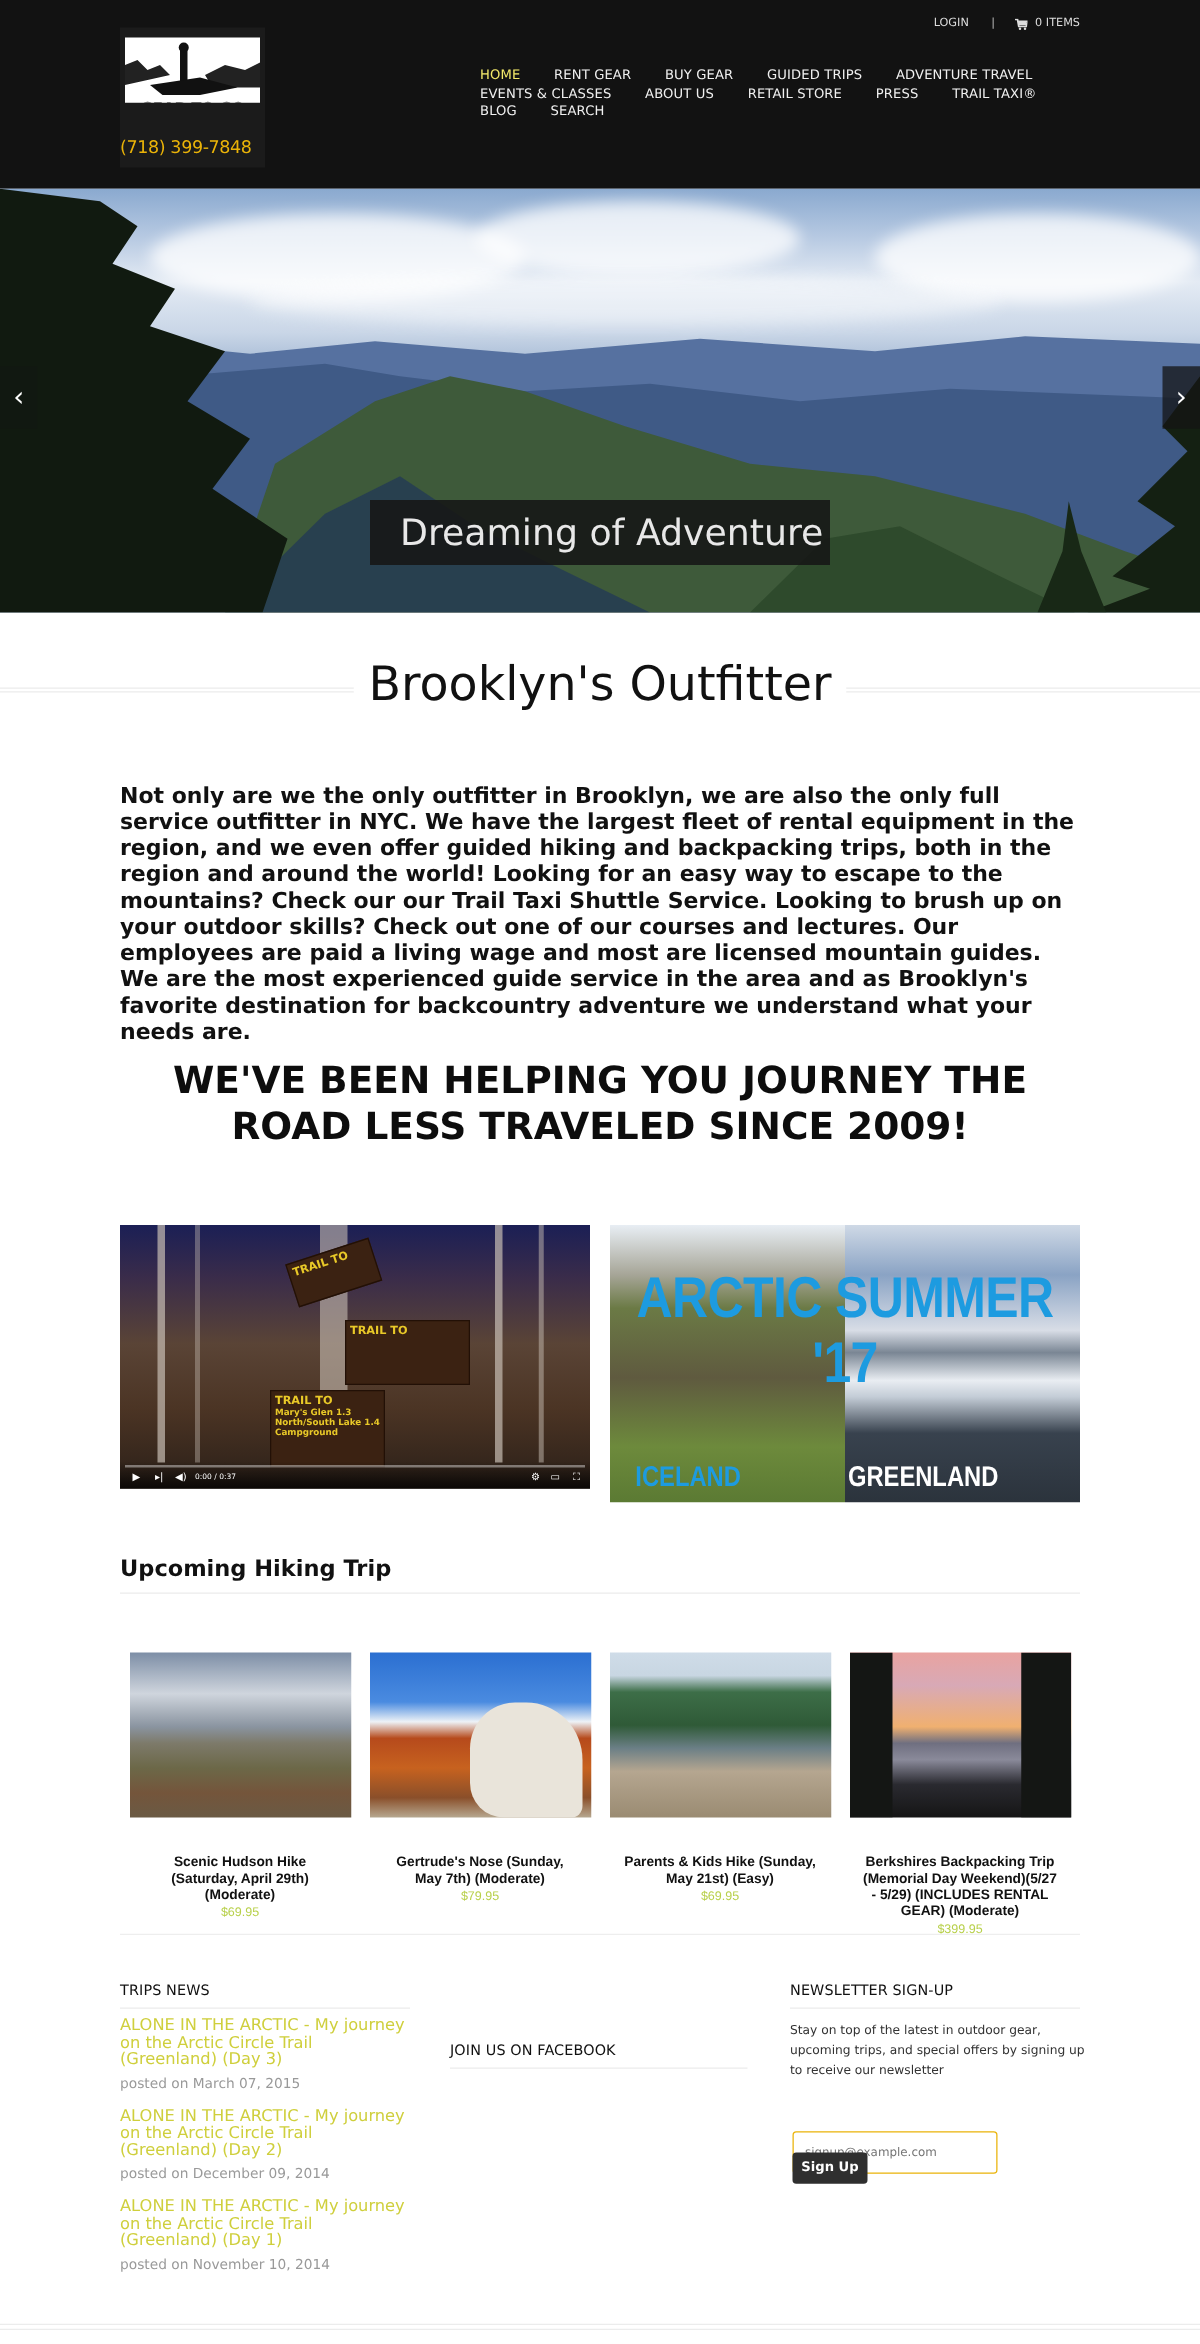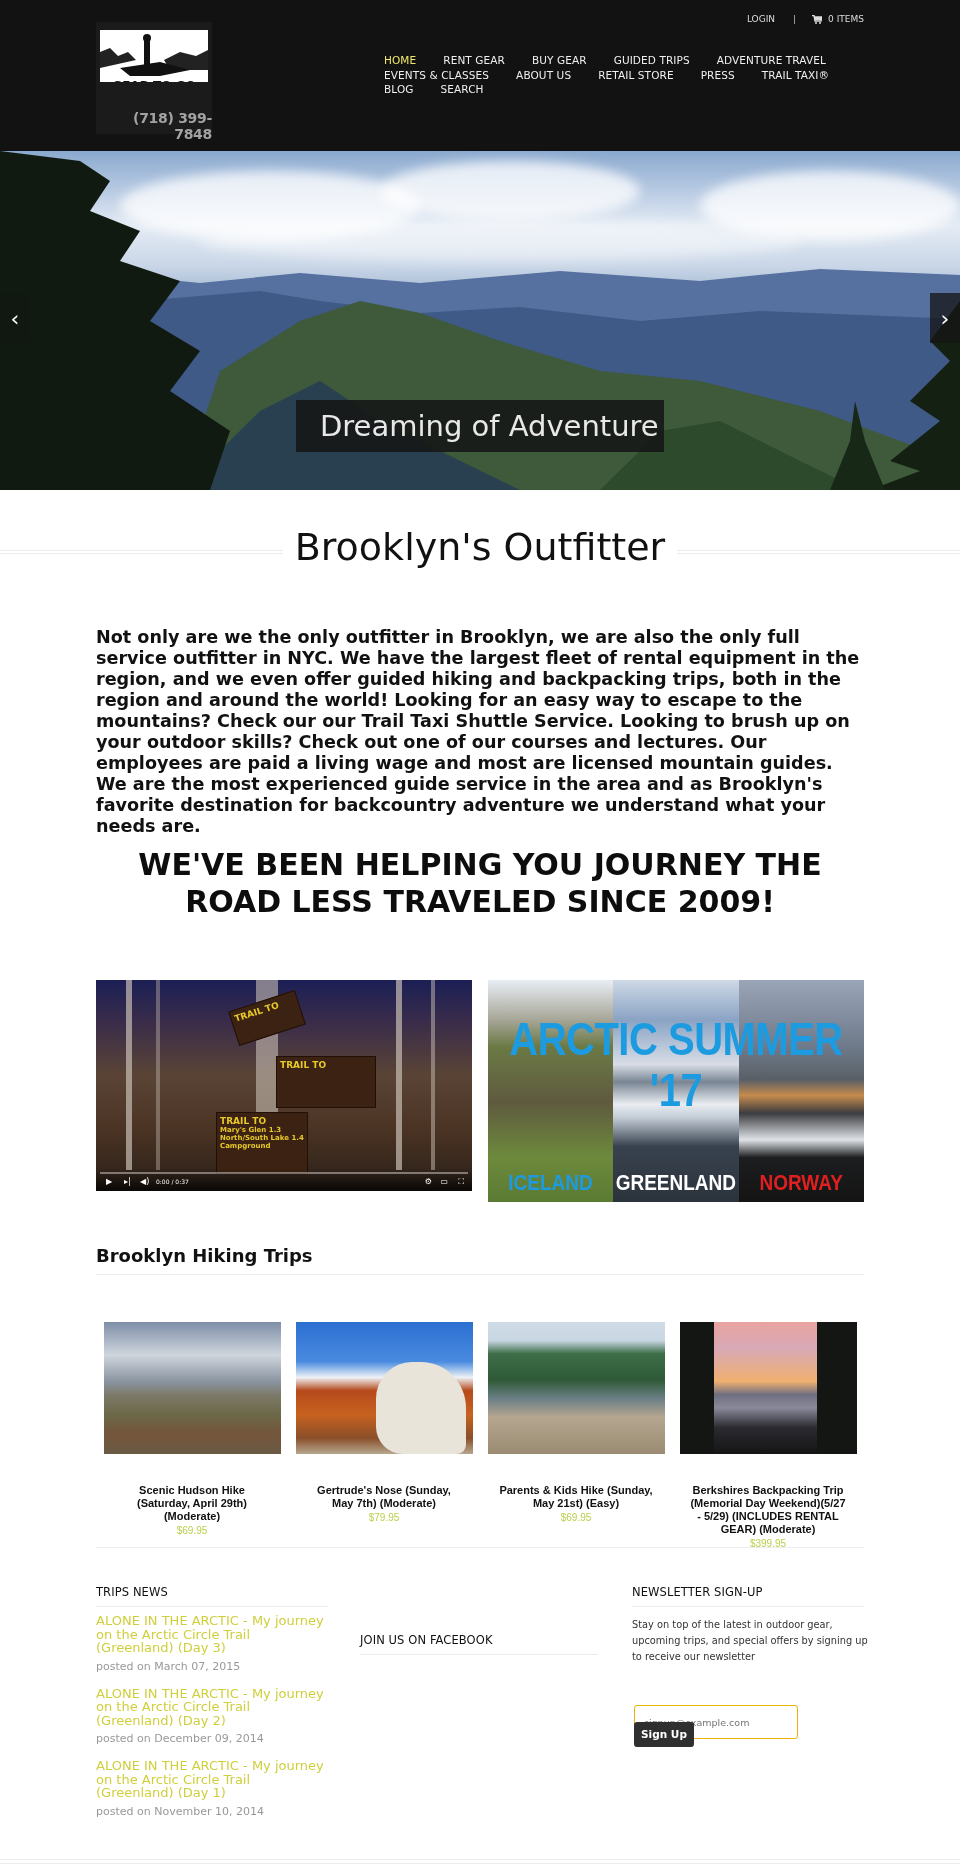--- a/index.html
+++ b/index.html
@@ -4,21 +4,21 @@
 <style>
   * { box-sizing: border-box; margin: 0; padding: 0; }
   html, body { width: 960px; background: #ffffff; }
   body { font-family: "DejaVu Sans", sans-serif; color: #111; height: 1875px; position: relative; overflow: hidden; }
 
   
   .header { position: absolute; left: 0; top: 0; width: 960px; height: 151px; background: #121212; }
   .logo { position: absolute; left: 96px; top: 22px; width: 116px; height: 112px; background: #1b1b1b; }
   .logo-art { position: absolute; left: 4px; top: 8px; width: 108px; height: 52px; background: #fff; overflow: hidden; }
   .logo-art svg { display: block; }
-  .logo-phone { position: absolute; left: 0; top: 88px; width: 116px; text-align: right; color: #a3a3a3; font-family: "DejaVu Sans", sans-serif; font-weight: bold; font-size: 14px; letter-spacing: -0.3px; }
+  .logo-phone { position: absolute; left: 0; top: 88px; width: 116px; text-align: left; color: #eab308; font-family: "DejaVu Sans", sans-serif; font-weight: normal; font-size: 14px; letter-spacing: -0.3px; }
 
   .topbar { position: absolute; top: 14px; right: 96px; display: flex; align-items: center; font-size: 9px; color: #ddd; gap: 0; }
   .topbar .login { margin-right: 18px; }
   .topbar .sep { margin-right: 16px; color: #bbb; }
   .topbar .cart { display: flex; align-items: center; gap: 6px; }
   .cart-icon { width: 10px; height: 9px; position: relative; }
 
   .nav { position: absolute; left: 384px; top: 53px; width: 500px; font-size: 10.5px; line-height: 14.5px; }
   .nav-row { display: flex; white-space: nowrap; }
   .nav a { color: #f0f0f0; text-decoration: none; margin-right: 27px; letter-spacing: 0.1px; }
@@ -202,28 +202,25 @@
   </div>
 </div>
 
 <div class="arctic">
   <div class="panel p1">
     <div class="label" style="color:#1d9be0">ICELAND</div>
   </div>
   <div class="panel p2">
     <div class="label" style="color:#ffffff">GREENLAND</div>
   </div>
-  <div class="panel p3">
-    <div class="label" style="color:#e02020">NORWAY</div>
-  </div>
   <div class="headline">ARCTIC  SUMMER  '17</div>
 </div>
 
 <div class="trips-head">
-  <h2>Brooklyn Hiking Trips</h2>
+  <h2>Upcoming Hiking Trip</h2>
 </div>
 
 <div class="trips">
   <div class="trip">
     <div class="trip-img" style="background:linear-gradient(180deg,#7d8ea6 0%,#cfd5dd 25%,#8a94a0 45%,#7d7a6a 55%,#6c6848 70%,#74553b 85%,#6a5a44 100%);"></div>
     <div class="trip-name">Scenic Hudson Hike (Saturday, April 29th) (Moderate)</div>
     <div class="trip-price">$69.95</div>
   </div>
   <div class="trip">
     <div class="trip-img" style="background:linear-gradient(180deg,#2b6fd1 0%,#4a8be0 30%,#eef2f6 42%,#b64a1c 52%,#c7621f 70%,#8a4f2a 88%,#b6a78f 100%);">

